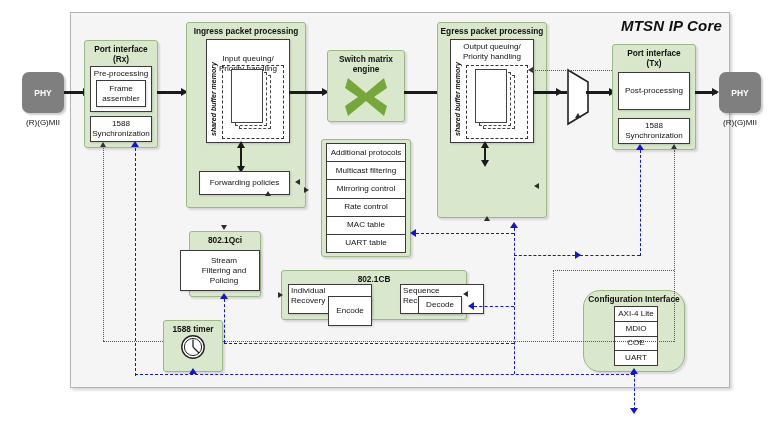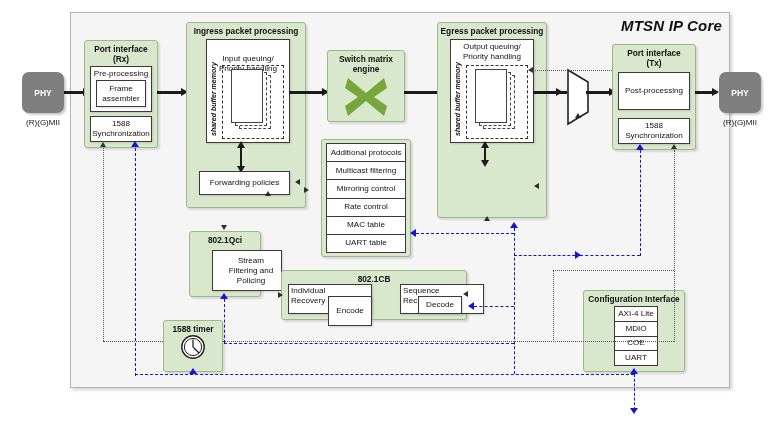--- a/index.html
+++ b/index.html
@@ -203,21 +203,21 @@
   <div class="abs arrow ar-r" style="left:712px;top:88px;"></div>
 
   <div class="abs phy" style="left:719px;top:72px;width:42px;height:41px;">
     <span>PHY</span>
   </div>
   <div class="abs mii" style="left:707px;top:118px;width:66px;">(R)(G)MII</div>
 
   <div class="abs grp" style="left:189px;top:231px;width:72px;height:66px;">
     <div class="grp-title">802.1Qci</div>
   </div>
-  <div class="abs wbox wbox-sh" style="left:212px;top:250px;width:70px;height:41px;white-space:pre-line;padding-left:8px;">Stream
+  <div class="abs wbox wbox-sh" style="left:180px;top:250px;width:80px;height:41px;white-space:pre-line;padding-left:8px;">Stream
 Filtering and
 Policing</div>
   <div class="abs ln-v" style="left:224px;top:208px;height:19px;"></div>
   <div class="abs arrow ar-d-s" style="left:221px;top:225px;"></div>
 
   <div class="abs grp" style="left:281px;top:270px;width:186px;height:50px;">
     <div class="grp-title">802.1CB</div>
   </div>
   <div class="abs wbox wbox-sh" style="left:288px;top:284px;width:84px;height:30px;justify-content:flex-start;align-items:flex-start;padding:1px 0 0 2px;text-align:left;white-space:pre-line;line-height:9.5px;">Individual
 Recovery</div>
@@ -239,21 +239,21 @@
   <div class="abs grp" style="left:163px;top:320px;width:60px;height:52px;">
     <div class="grp-title">1588 timer</div>
   </div>
   <svg class="clock" style="left:180px;top:334px;" width="26" height="26" viewBox="0 0 26 26">
     <circle cx="13" cy="13" r="11.2" fill="#ffffff" stroke="#222" stroke-width="1.4"></circle>
     <circle cx="13" cy="13" r="8.6" fill="none" stroke="#222" stroke-width="1"></circle>
     <line x1="13" y1="13" x2="13" y2="5.5" stroke="#222" stroke-width="1.3"></line>
     <line x1="13" y1="13" x2="19" y2="19" stroke="#222" stroke-width="1.3"></line>
   </svg>
 
-  <div class="abs grp" style="left:583px;top:290px;width:102px;height:82px;">
+  <div class="abs grp" style="left:583px;top:290px;width:102px;height:82px;border-radius:17px;">
     <div class="grp-title">Configuration Interface</div>
   </div>
   <div class="stack" style="left:614px;top:306px;width:44px;height:60px;">
     <div class="wbox">AXI-4 Lite</div>
     <div class="wbox">MDIO</div>
     <div class="wbox">COE</div>
     <div class="wbox">UART</div>
   </div>
 
   <div class="abs bl-v" style="left:634px;top:374px;height:36px;"></div>

